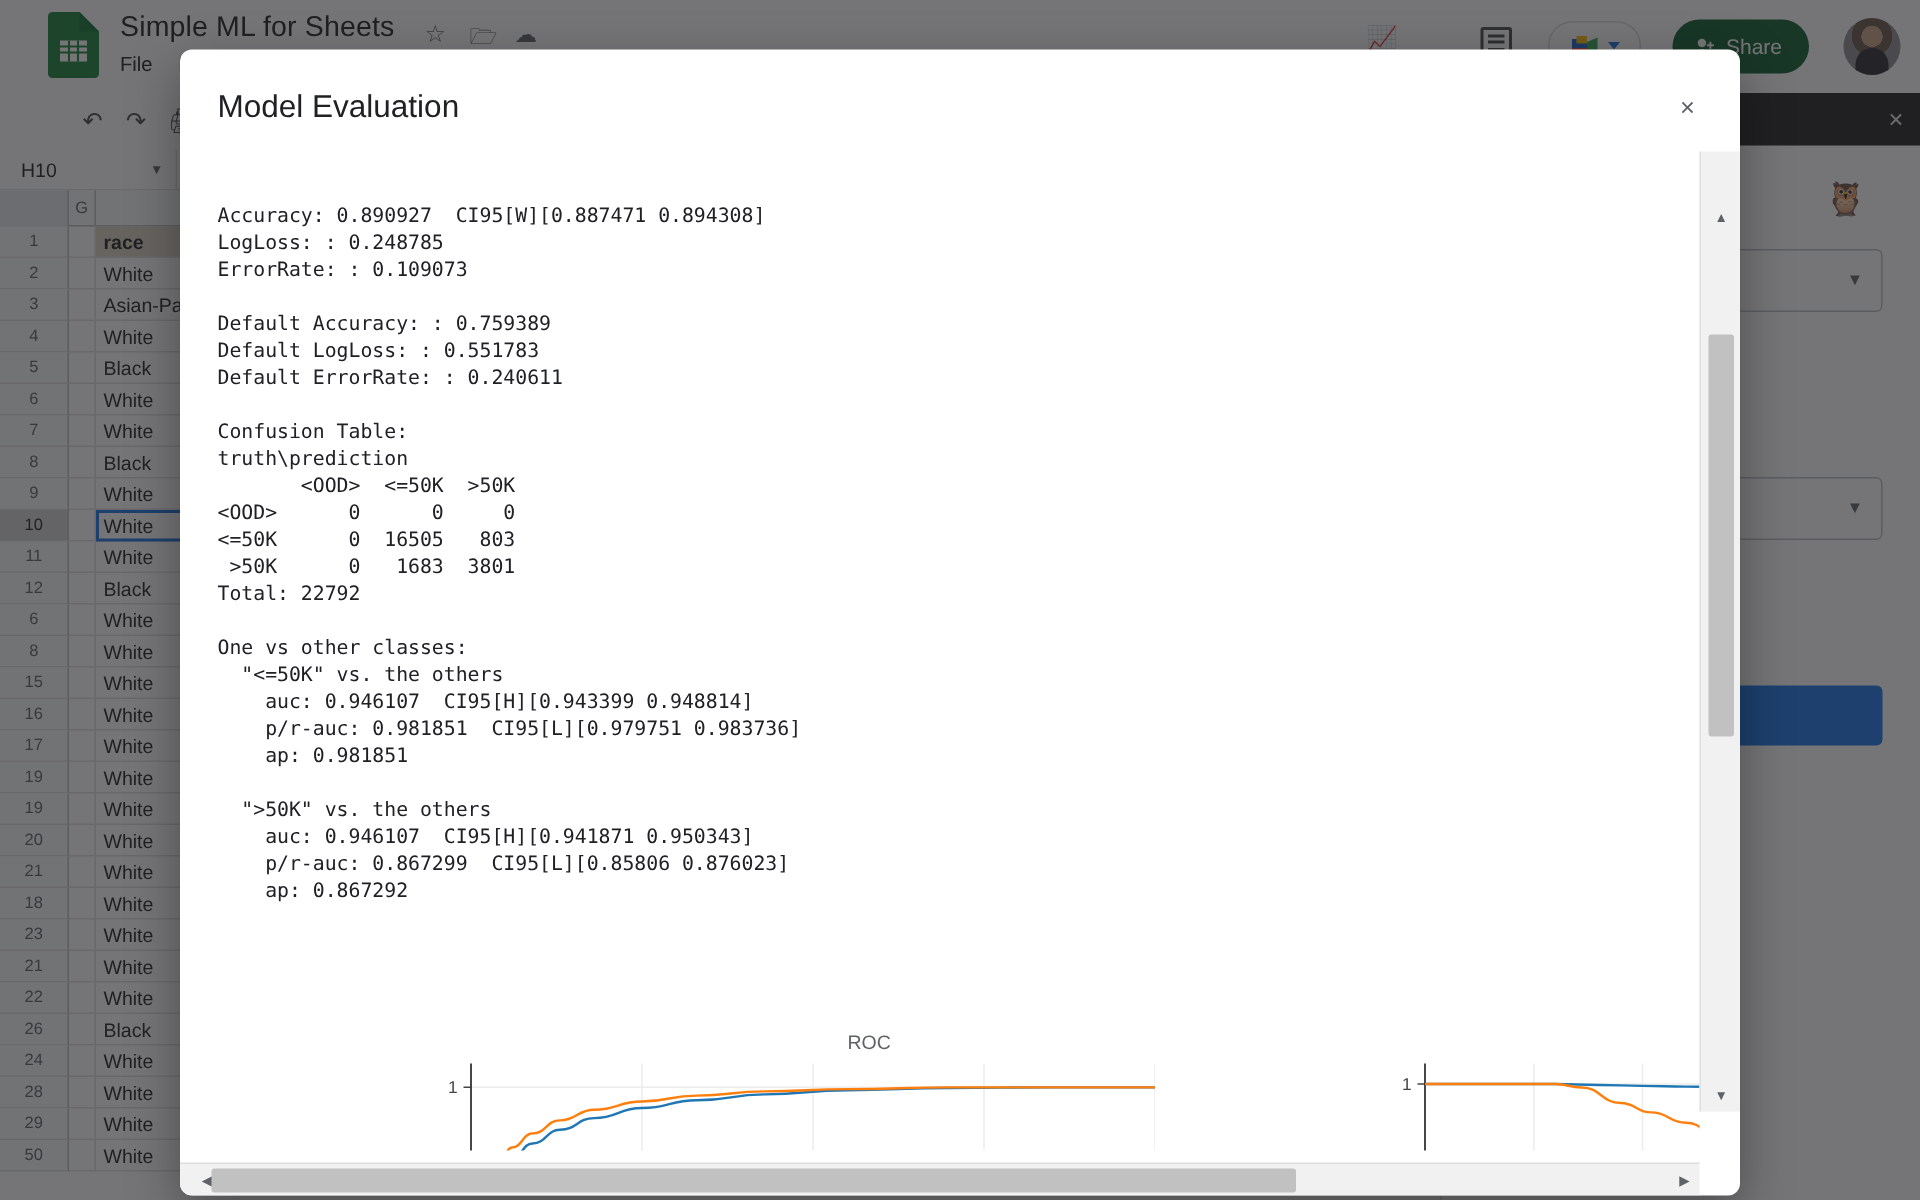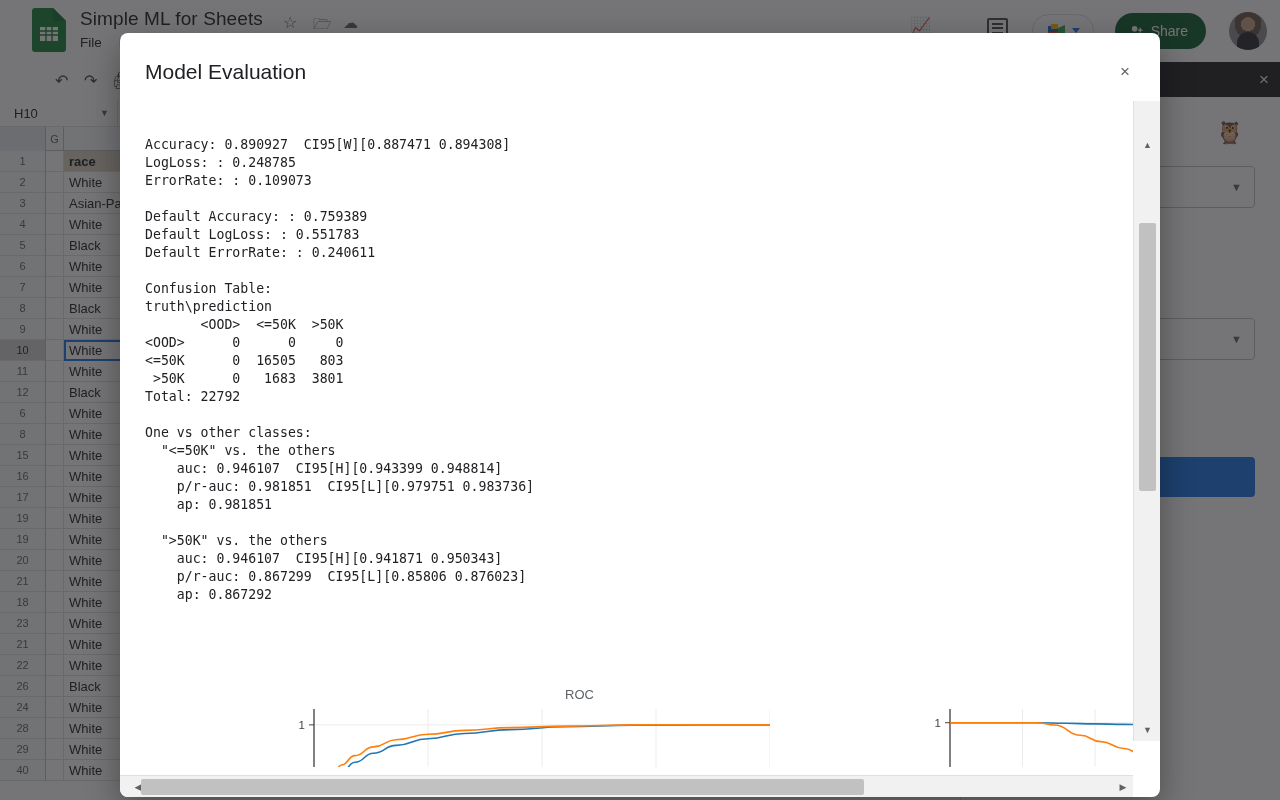--- a/index.html
+++ b/index.html
@@ -548,21 +548,21 @@
         <div class="grid-row">
           <div class="row-h">29</div>
           <div class="cell" style="width: 18px;"></div>
           <div class="cell" style="width: 165px;">White</div>
           <div class="cell" style="width: 165px;"></div>
           <div class="cell" style="width: 165px;"></div>
           <div class="cell" style="width: 165px;"></div>
           <div class="cell" style="width: 165px;"></div>
         </div>
         <div class="grid-row">
-          <div class="row-h">40</div>
+          <div class="row-h">50</div>
           <div class="cell" style="width: 18px;"></div>
           <div class="cell" style="width: 165px;">White</div>
           <div class="cell" style="width: 165px;"></div>
           <div class="cell" style="width: 165px;"></div>
           <div class="cell" style="width: 165px;"></div>
           <div class="cell" style="width: 165px;"></div>
         </div>
       </div>
   </div>
 

